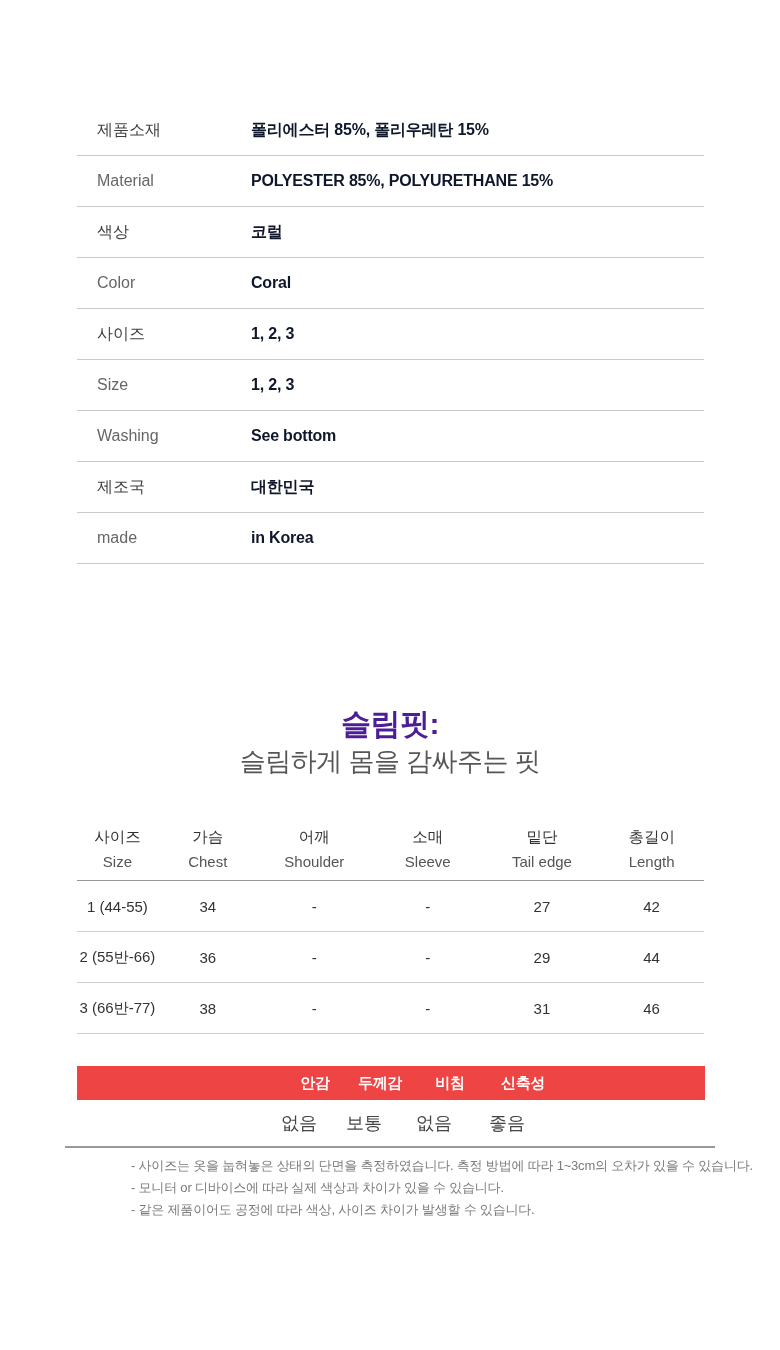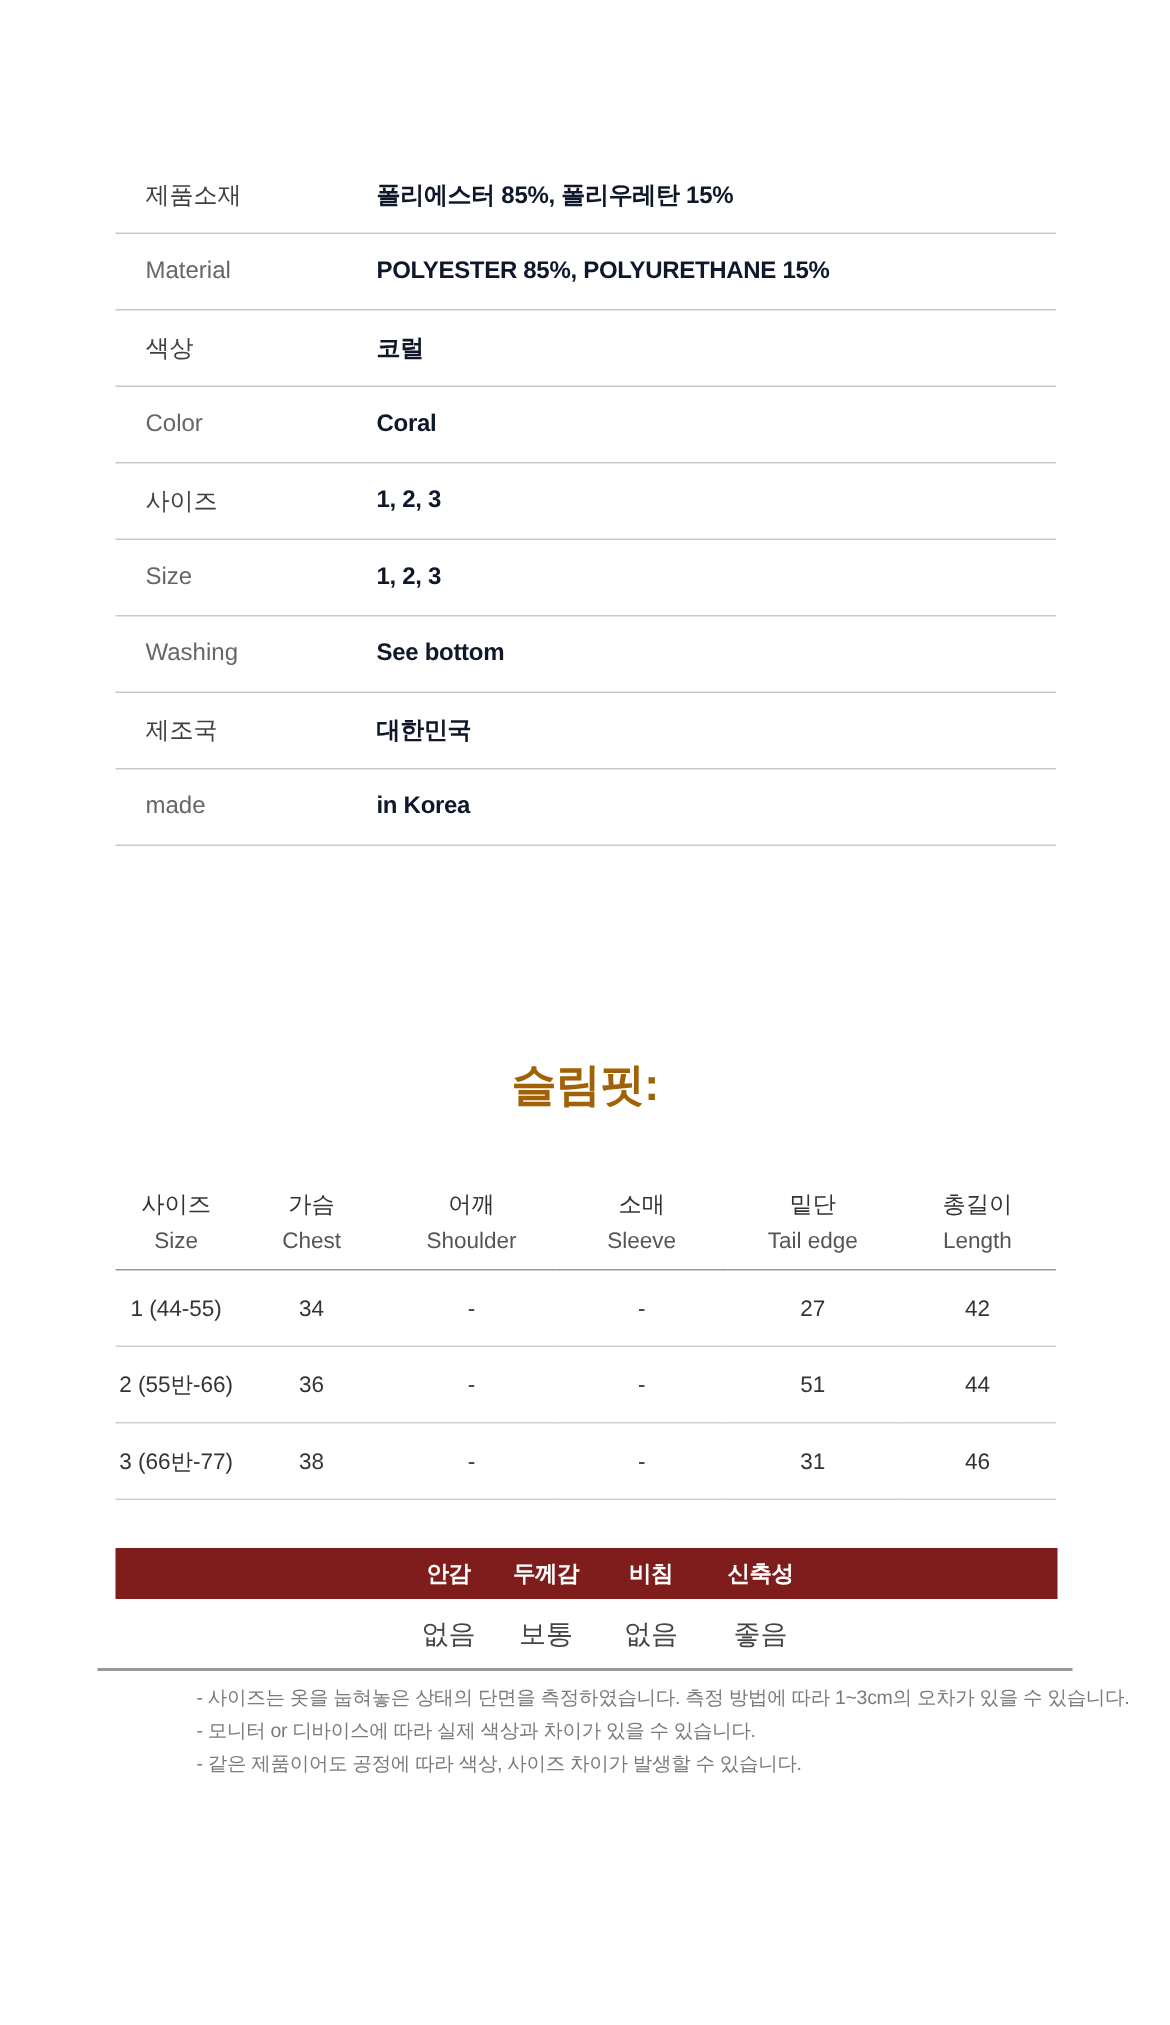--- a/index.html
+++ b/index.html
@@ -26,21 +26,21 @@
     white-space: nowrap;
   }
   .info-table td.label { width: 152px; padding-left: 20px; color: #3f3f3f; }
   .info-table td.label.en { color: #666; }
   .info-table td.value { font-weight: 700; color: #0f172a; letter-spacing: -0.2px; }
 
   
   .fit-head { margin-top: 142px; text-align: center; }
   .fit-title {
     font-size: 30px; line-height: 36px;
-    font-weight: 700; color: #a16207; letter-spacing: -0.5px;
+    font-weight: 700; color: #4c1d95; letter-spacing: -0.5px;
   }
   .fit-subtitle {
     margin-top: 4px;
     font-size: 26px; line-height: 30px;
     font-weight: 400; color: #565656; letter-spacing: -0.5px;
   }
 
   
   .size-table {
     width: 627px;
@@ -134,20 +134,21 @@
         </tr>
         <tr>
           <td class="label en">made</td>
           <td class="value">in Korea</td>
         </tr>
       </tbody>
   </table>
 
   <div class="fit-head">
     <div class="fit-title">슬림핏:</div>
+    <div class="fit-subtitle">슬림하게 몸을 감싸주는 핏</div>
   </div>
 
   <table class="size-table">
     <colgroup>
       <col style="width:12.9%">
         <col style="width:15.9%">
         <col style="width:18.1%">
       <col style="width:18.1%">
         <col style="width:18.3%">
         <col style="width:16.7%">
@@ -187,36 +188,36 @@
           <td>-</td>
           <td>-</td>
           <td>27</td>
           <td>42</td>
         </tr>
         <tr>
           <td>2 (55반-66)</td>
           <td>36</td>
           <td>-</td>
           <td>-</td>
-          <td>51</td>
+          <td>29</td>
           <td>44</td>
         </tr>
         <tr>
           <td>3 (66반-77)</td>
           <td>38</td>
           <td>-</td>
           <td>-</td>
           <td>31</td>
           <td>46</td>
         </tr>
       </tbody>
   </table>
 
   <div class="spec">
-    <div class="spec-row spec-bar" id="spec-bar" style="background: #7f1d1d;">
+    <div class="spec-row spec-bar" id="spec-bar" style="background: #ef4444; padding-left: 16px;">
         <span class="spec-cell c0"></span>
         <span class="spec-cell c1" style="color: rgb(255, 255, 255);">안감</span>
         <span class="spec-cell c2" style="color: rgb(255, 255, 255);">두께감</span>
         <span class="spec-cell c3" style="color: rgb(255, 255, 255);">비침</span>
         <span class="spec-cell c4" style="color: rgb(255, 255, 255);">신축성</span>
       </div>
     <div class="spec-row spec-values" id="spec-values">
         <span class="spec-cell c0"></span>
         <span class="spec-cell c1">없음</span>
         <span class="spec-cell c2">보통</span>

